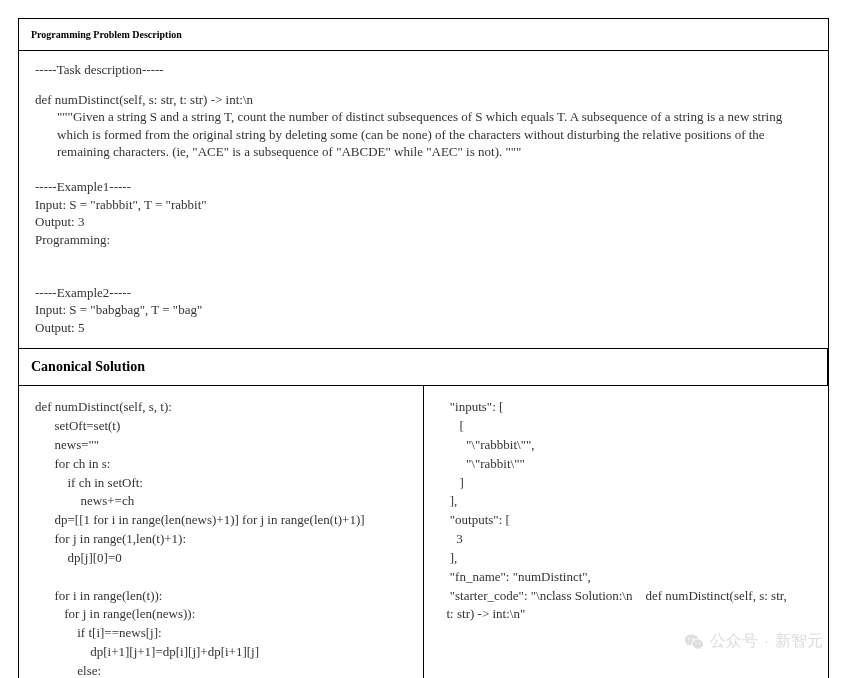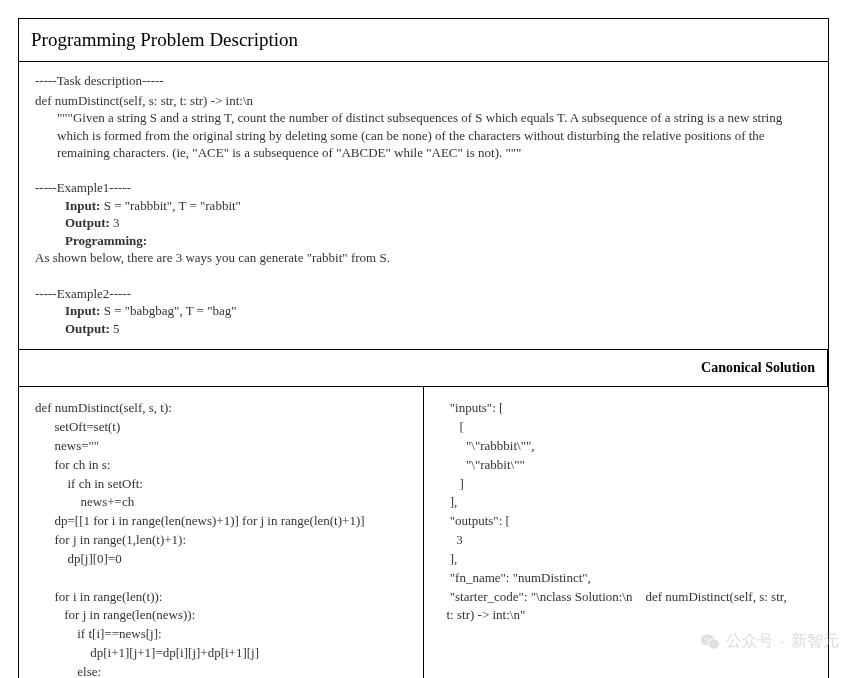--- a/index.html
+++ b/index.html
@@ -11,52 +11,50 @@
     color: #000;
     width: 847px;
     box-sizing: border-box;
   }
   .outer {
     border: 1.5px solid #000;
   }
   .header-cell {
     border-bottom: 1.5px solid #000;
     padding: 10px 12px;
-    font-weight: normal;
-    font-size: 19px;
+    font-weight: bold;
+    font-size: 10px;
   }
   .desc-cell {
     border-bottom: 1.5px solid #000;
     padding: 10px 16px 12px 16px;
     font-family: "Times New Roman", Times, serif;
     font-size: 13px;
     line-height: 1.35;
     color: #333;
   }
   .desc-cell .sig {
     display: block;
-    margin-top: 2px;
+    margin-top: 12px;
   }
   .desc-cell .doc {
     display: block;
     padding-left: 22px;
     text-indent: 0;
   }
   .sect-title {
     font-weight: normal;
     color: #333;
   }
   .bold {
-    font-weight: bold;
-    margin-left: 30px;
+    font-weight: normal;
   }
   .row2 {
     display: flex;
     border-bottom: 1.5px solid #000;
-    text-align: right;
   }
   .row2 > div {
     padding: 10px 12px;
     font-weight: bold;
     font-size: 14px;
   }
   .row2 .left {
     flex: 1;
     border-right: 1.5px solid #000;
   }
@@ -77,21 +75,21 @@
   }
   .row3 .left {
     flex: 1;
     border-right: 1.5px solid #000;
   }
   .row3 .right {
     flex: 1;
   }
   .watermark {
     position: fixed;
-    right: 8px;
+    right: 24px;
     bottom: 26px;
     opacity: 0.45;
     display: flex;
     align-items: center;
     gap: 6px;
     font-family: -apple-system, "Helvetica Neue", Arial, sans-serif;
     font-size: 16px;
     color: #b0b0b0;
     pointer-events: none;
   }
@@ -115,21 +113,21 @@
 
   <div class="desc-cell">
     <span class="sect-title">-----Task description-----</span>
     <span class="sig">def numDistinct(self, s: str, t: str) -&gt; int:\n</span>
     <span class="doc">"""Given a string S and a string T, count the number of distinct subsequences of S which equals T. A subsequence of a string is a new string which is formed from the original string by deleting some (can be none) of the characters without disturbing the relative positions of the remaining characters. (ie, "ACE" is a subsequence of "ABCDE" while "AEC" is not). """</span>
     <br>
     <span class="sect-title">-----Example1-----</span><br>
     <span class="bold">Input:</span><span> S = "rabbbit", T = "rabbit"</span><br>
     <span class="bold">Output:</span><span> 3</span><br>
     <span class="bold">Programming:</span><br>
-    <span>As shown below, there are 3 ways you can generate "rabbit" from S.</span><br>
+    <br>
     <br>
     <span class="sect-title">-----Example2-----</span><br>
     <span class="bold">Input:</span><span> S = "babgbag", T = "bag"</span><br>
     <span class="bold">Output:</span><span> 5</span>
   </div>
 
   <div class="row2">
     <div class="left">Canonical Solution</div>
   </div>
 

